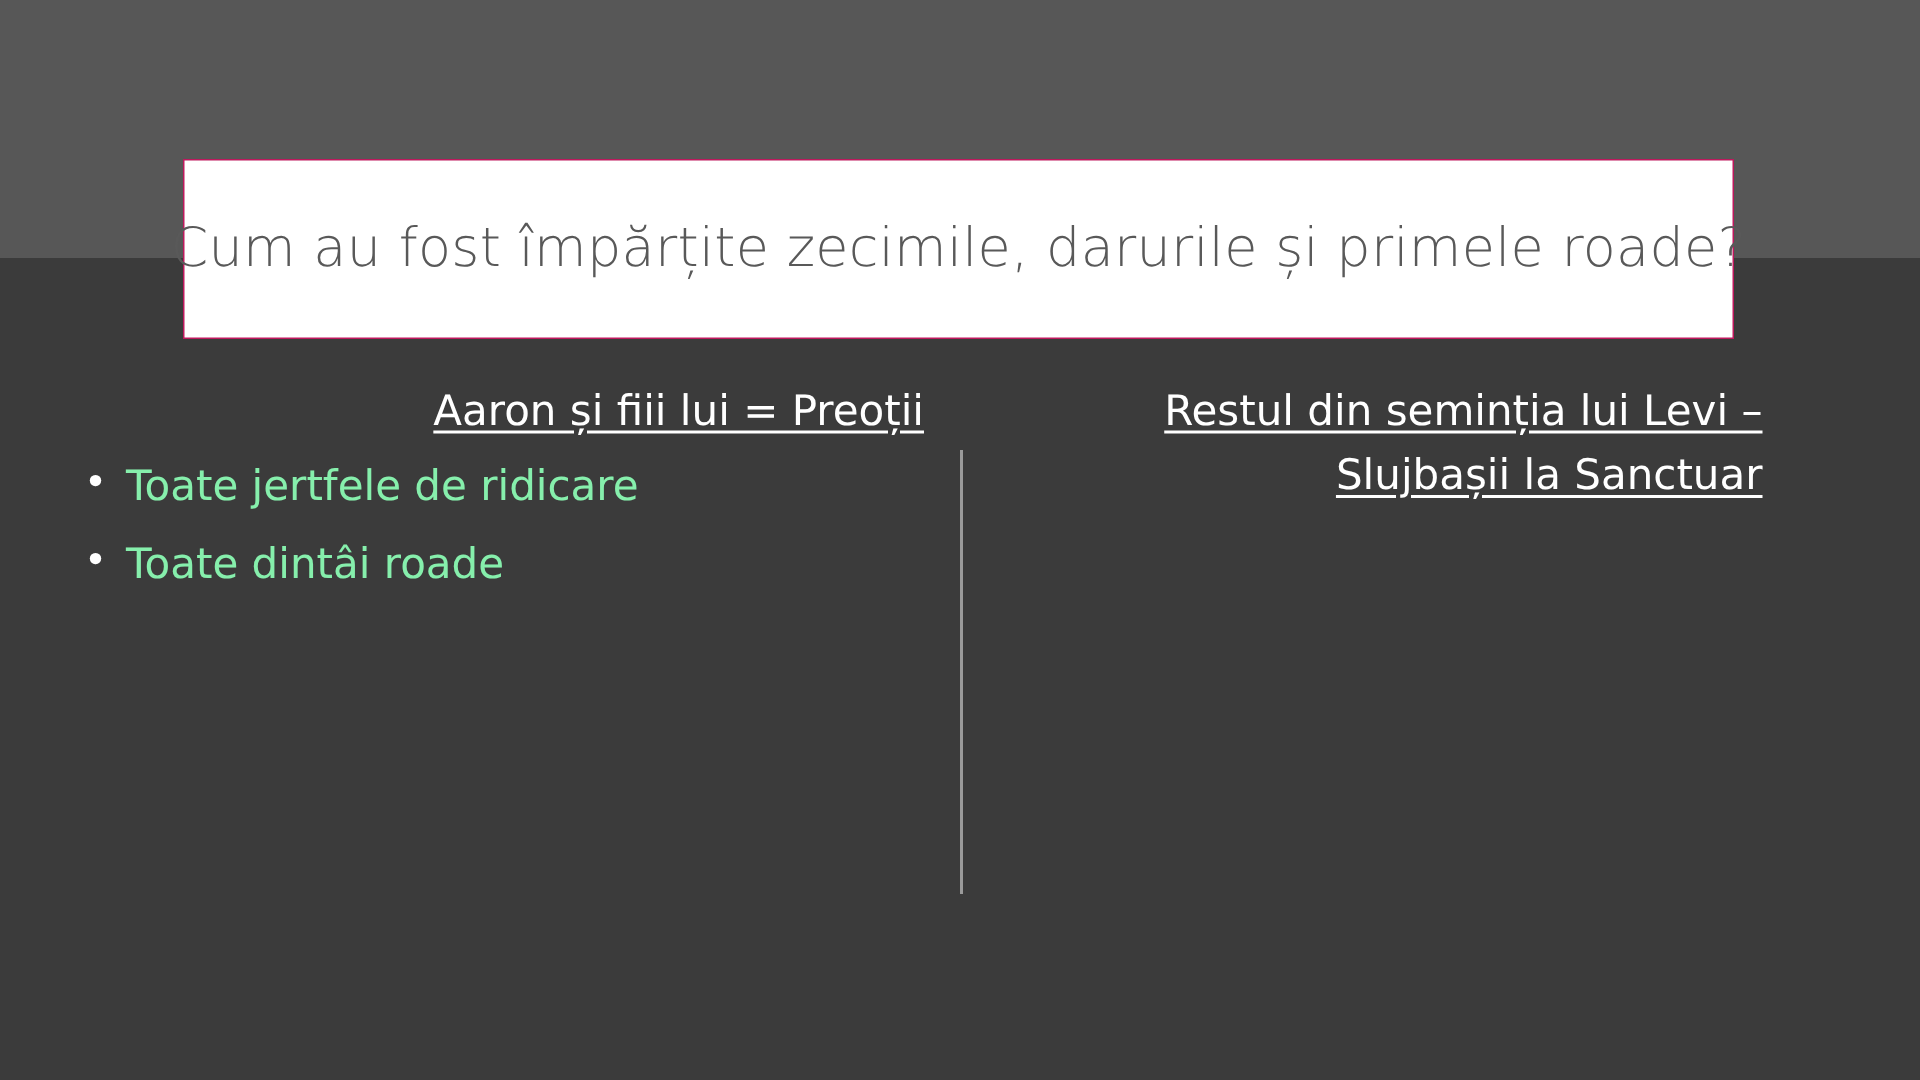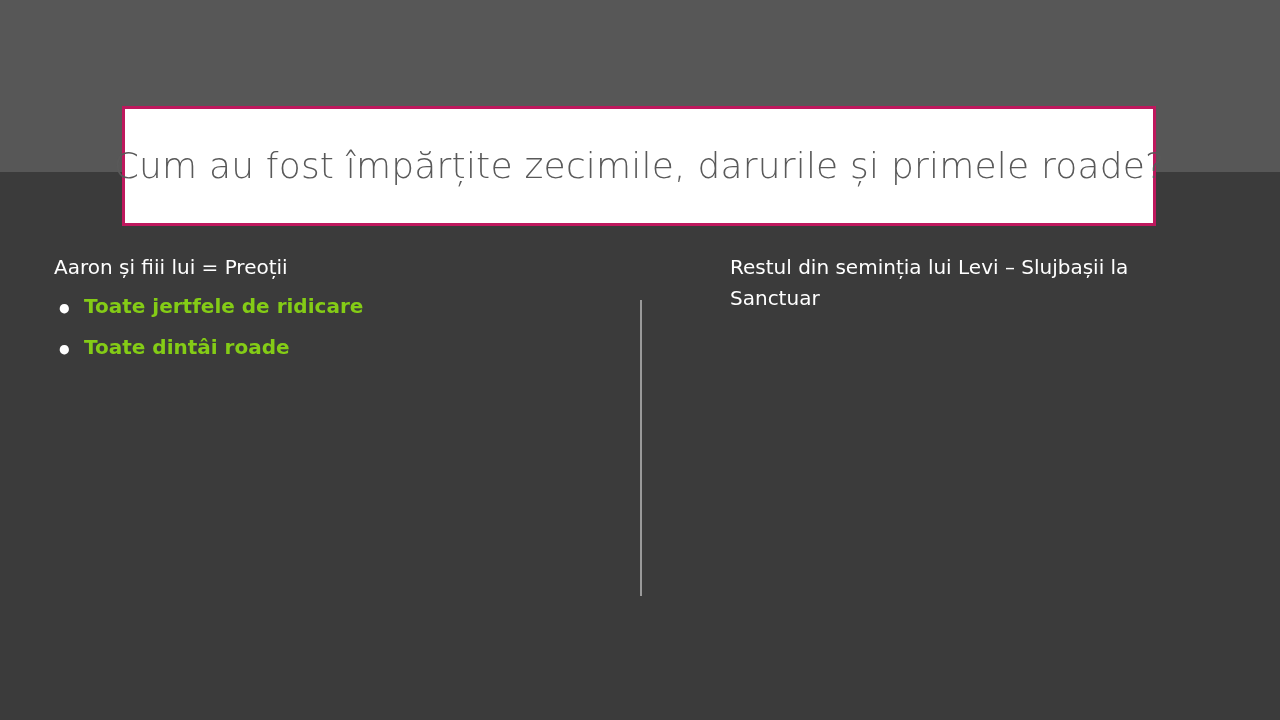--- a/index.html
+++ b/index.html
@@ -30,21 +30,21 @@
     background: #575757;
   }
   
   .title-box {
     position: absolute;
     left: 122px;
     top: 106px;
     width: 1034px;
     height: 120px;
     background: #ffffff;
-    border: 3px solid #be185d;
+    border: 1px solid #be185d;
     box-sizing: border-box;
     display: flex;
     align-items: center;
     justify-content: center;
     padding: 0 18px;
   }
   .title-text {
     font-family: "DejaVu Sans", "Liberation Sans", sans-serif;
     font-size: 36px;
     font-weight: 300;
@@ -58,47 +58,48 @@
   .col {
     position: absolute;
     box-sizing: border-box;
   }
   .col-left {
     left: 40px;
     top: 252px;
     width: 590px;
   }
   .col-right {
-    left: 690px;
+    left: 655px;
     top: 252px;
     width: 560px;
   }
   .col-heading {
-    text-align: left;
+    text-align: right;
     color: #ffffff;
-    font-size: 20px;
+    font-size: 28px;
     font-weight: 400;
+    text-decoration: underline;
     text-underline-offset: 4px;
     line-height: 1.55;
     margin: 0 0 10px 0;
     padding: 0 14px;
   }
   .col-right .col-heading {
     padding: 0 40px;
   }
   ul.bullets {
     list-style: none;
     margin: 10px 0 0 0;
     padding: 0;
   }
   ul.bullets li {
     position: relative;
-    color: #84cc16;
-    font-size: 20px;
-    font-weight: 700;
+    color: #86efac;
+    font-size: 28px;
+    font-weight: 400;
     line-height: 1.33;
     margin: 0 0 14px 0;
     padding-left: 44px;
   }
   ul.bullets li::before {
     content: "\2022";
     position: absolute;
     left: 16px;
     top: 0;
     font-size: 26px;

